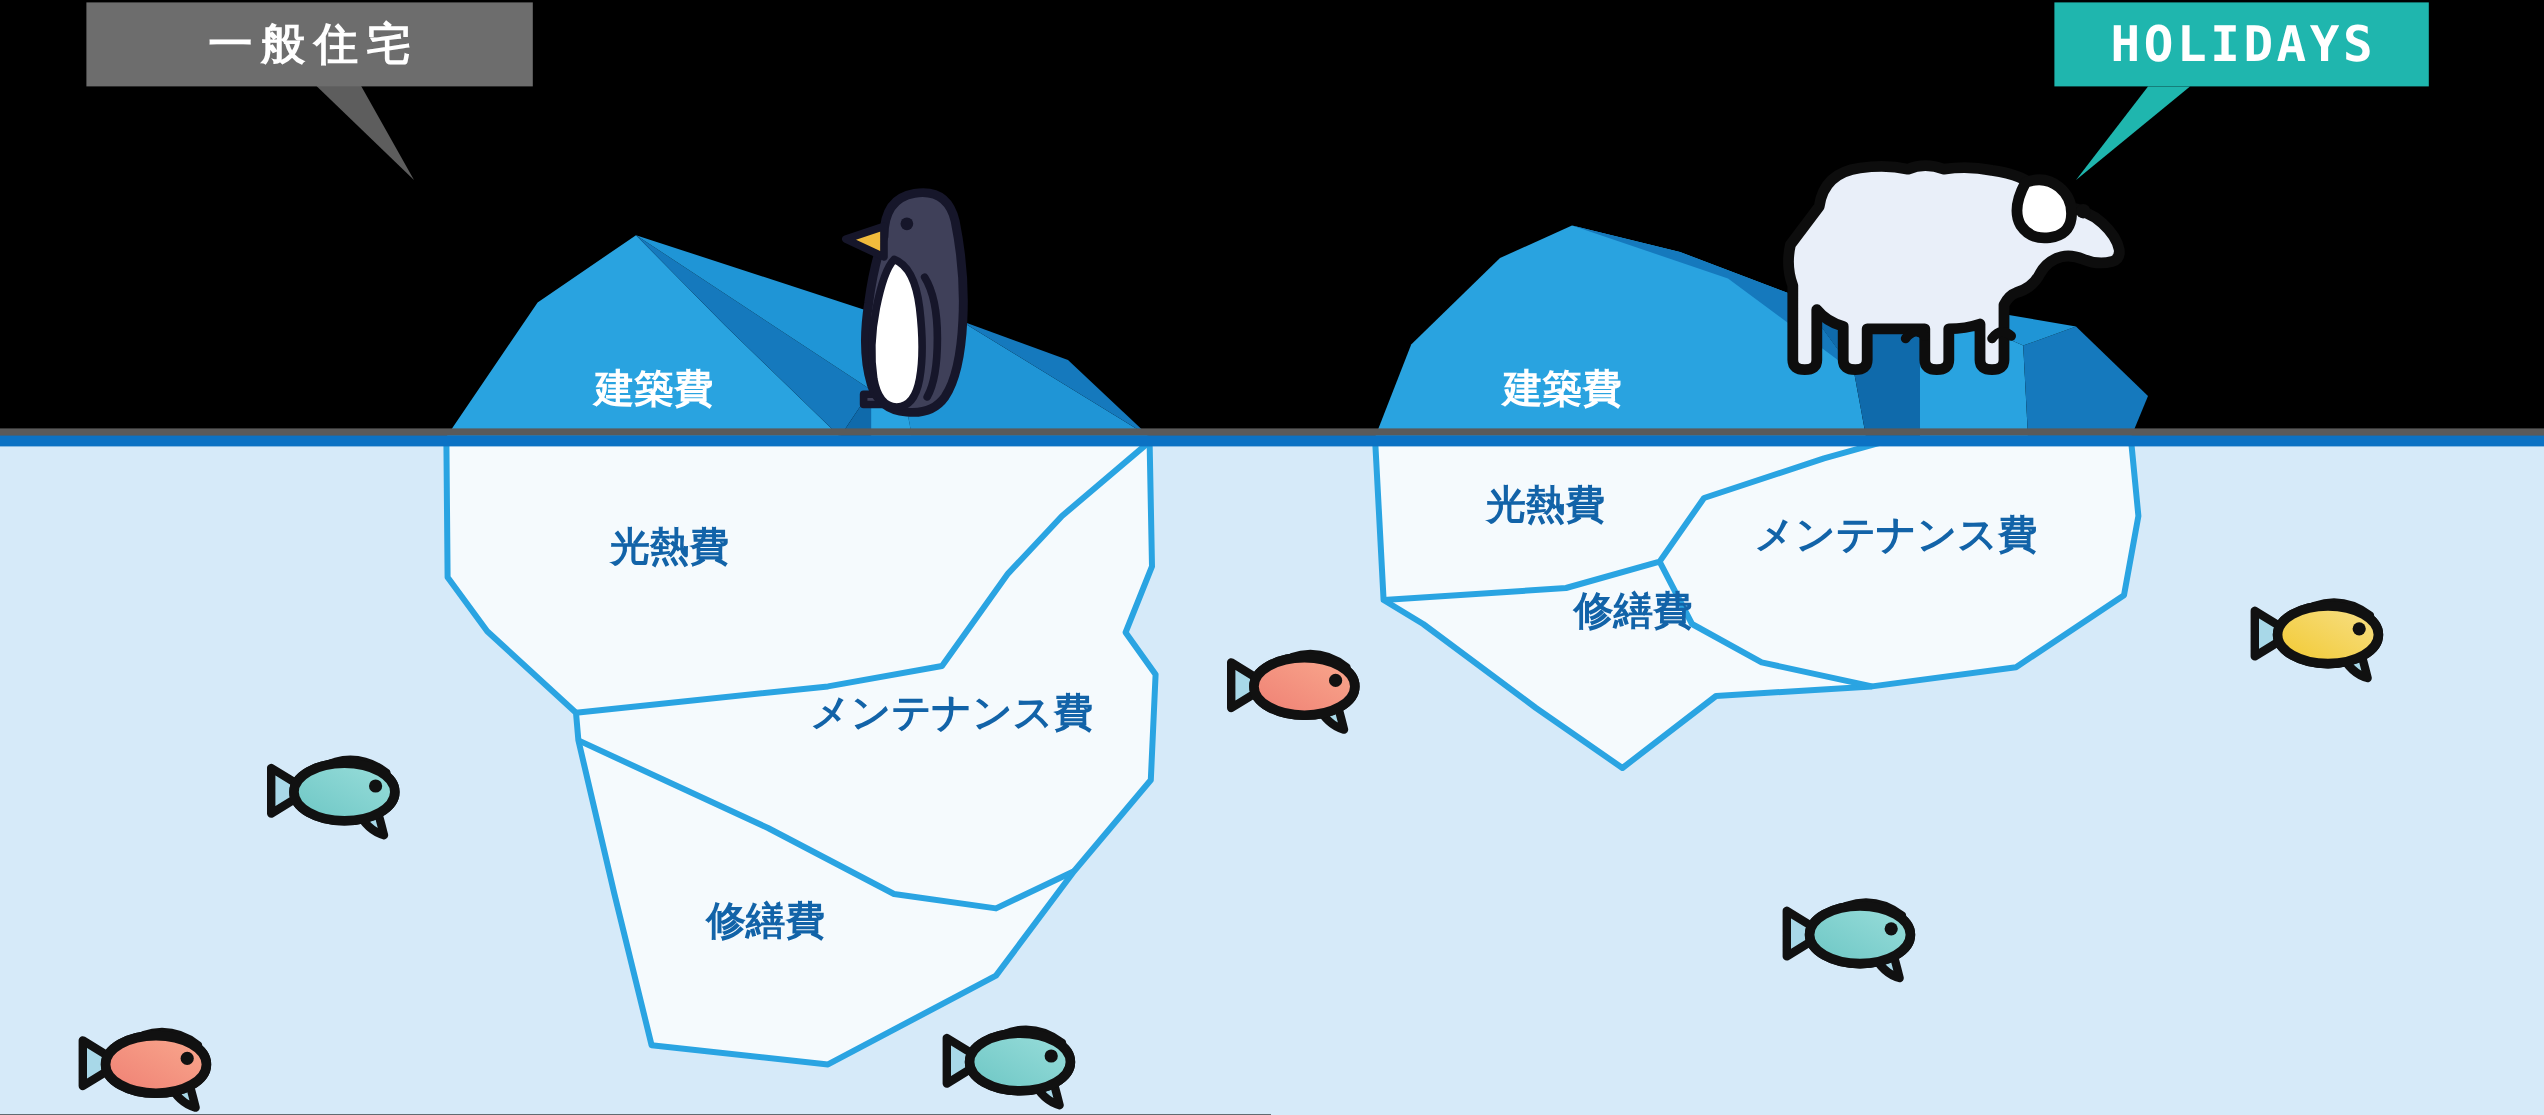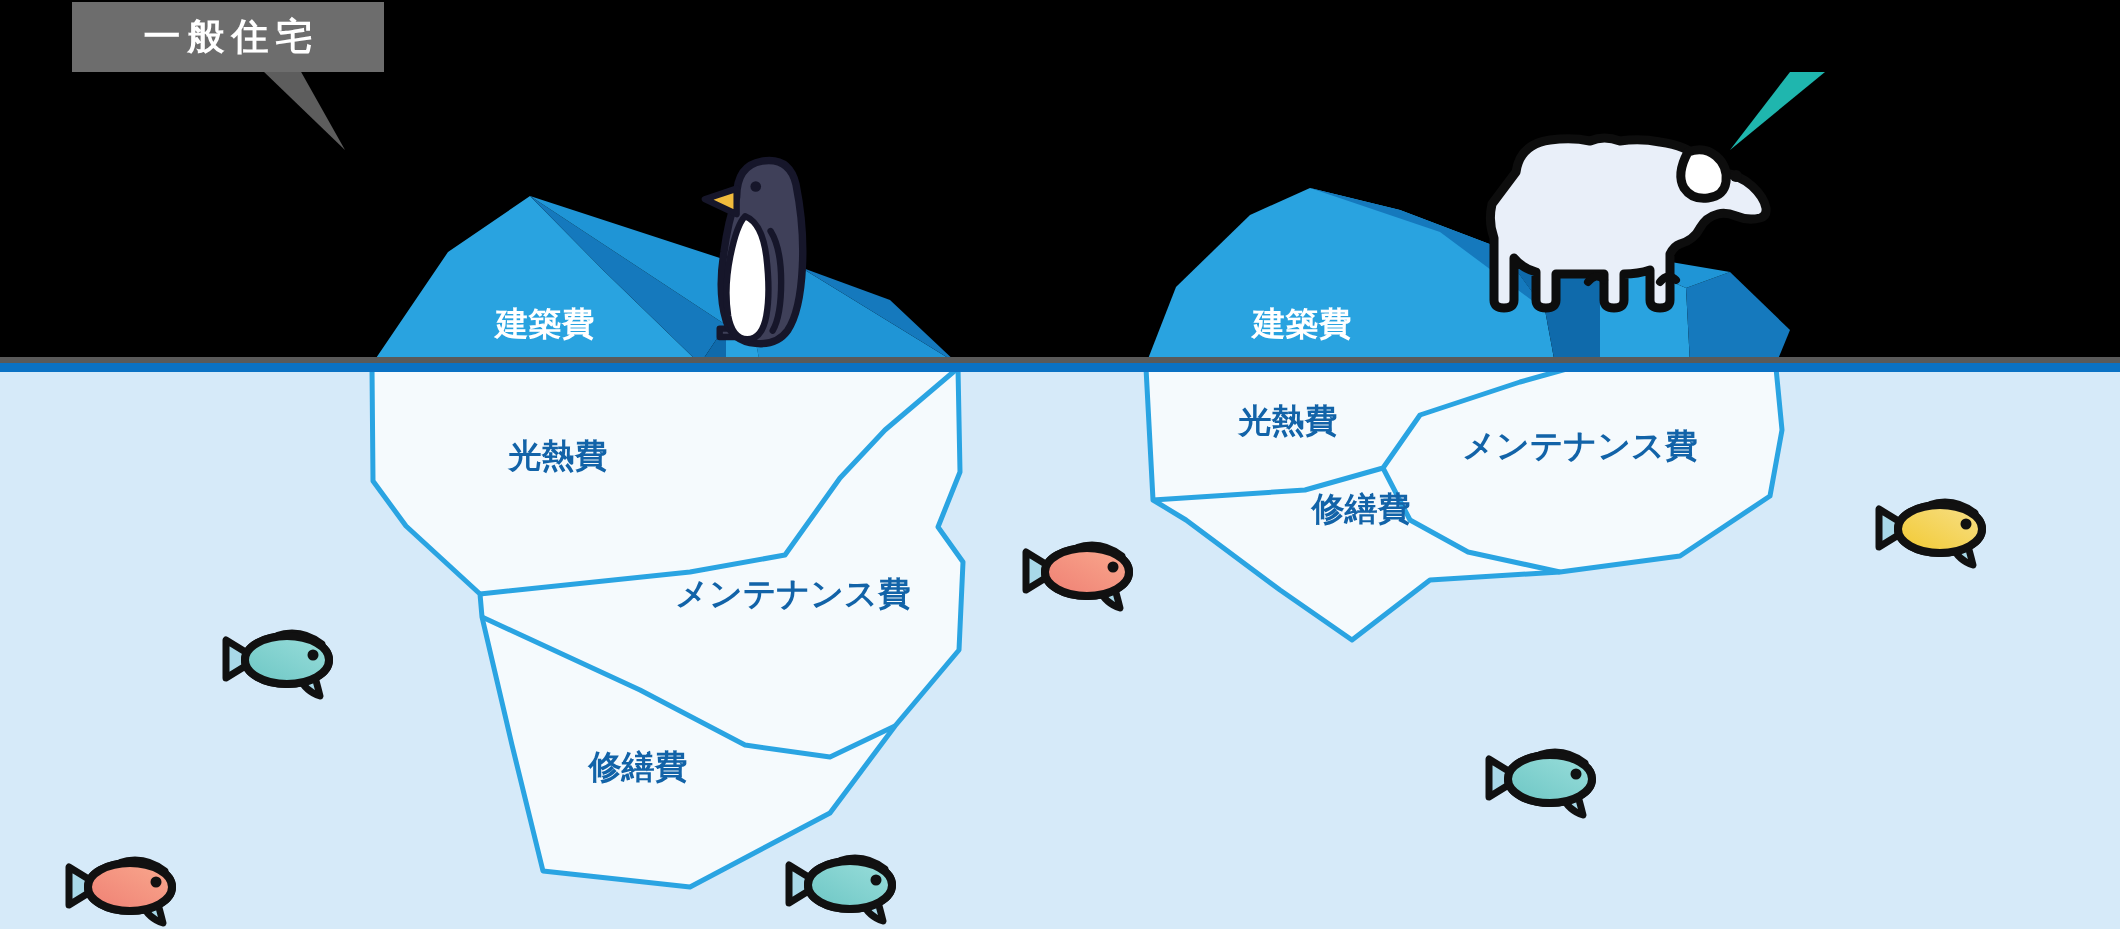--- a/index.html
+++ b/index.html
@@ -27,21 +27,21 @@
   .callout {
     position: absolute;
     display: flex;
     align-items: center;
     justify-content: center;
     box-sizing: border-box;
   }
   #callout-left {
     left: 72px;
     top: 2px;
-    width: 312px;
+    width: 372px;
     height: 70px;
     background: #6d6d6d;
     color: #ffffff;
     font-size: 37px;
     font-weight: 700;
     letter-spacing: 7px;
     text-indent: 7px;
   }
   #callout-right {
     left: 1712px;
@@ -197,14 +197,15 @@
         <circle cx="-21" cy="-3" r="5.5" fill="#111111"></circle>
       </g>
     </g>
 
     <path d="M 262 70 L 345 150 L 300 70 Z" fill="#6d6d6d" opacity="0.85"></path>
     <path d="M 1790 72 L 1730 150 L 1825 72 Z" fill="#1fb6ae"></path>
   </svg>
 
   <div class="callout" id="callout-left">一般住宅</div>
 
+  <div class="callout" id="callout-right">HOLIDAYS</div>
 
 </div>
 
 </body></html>

